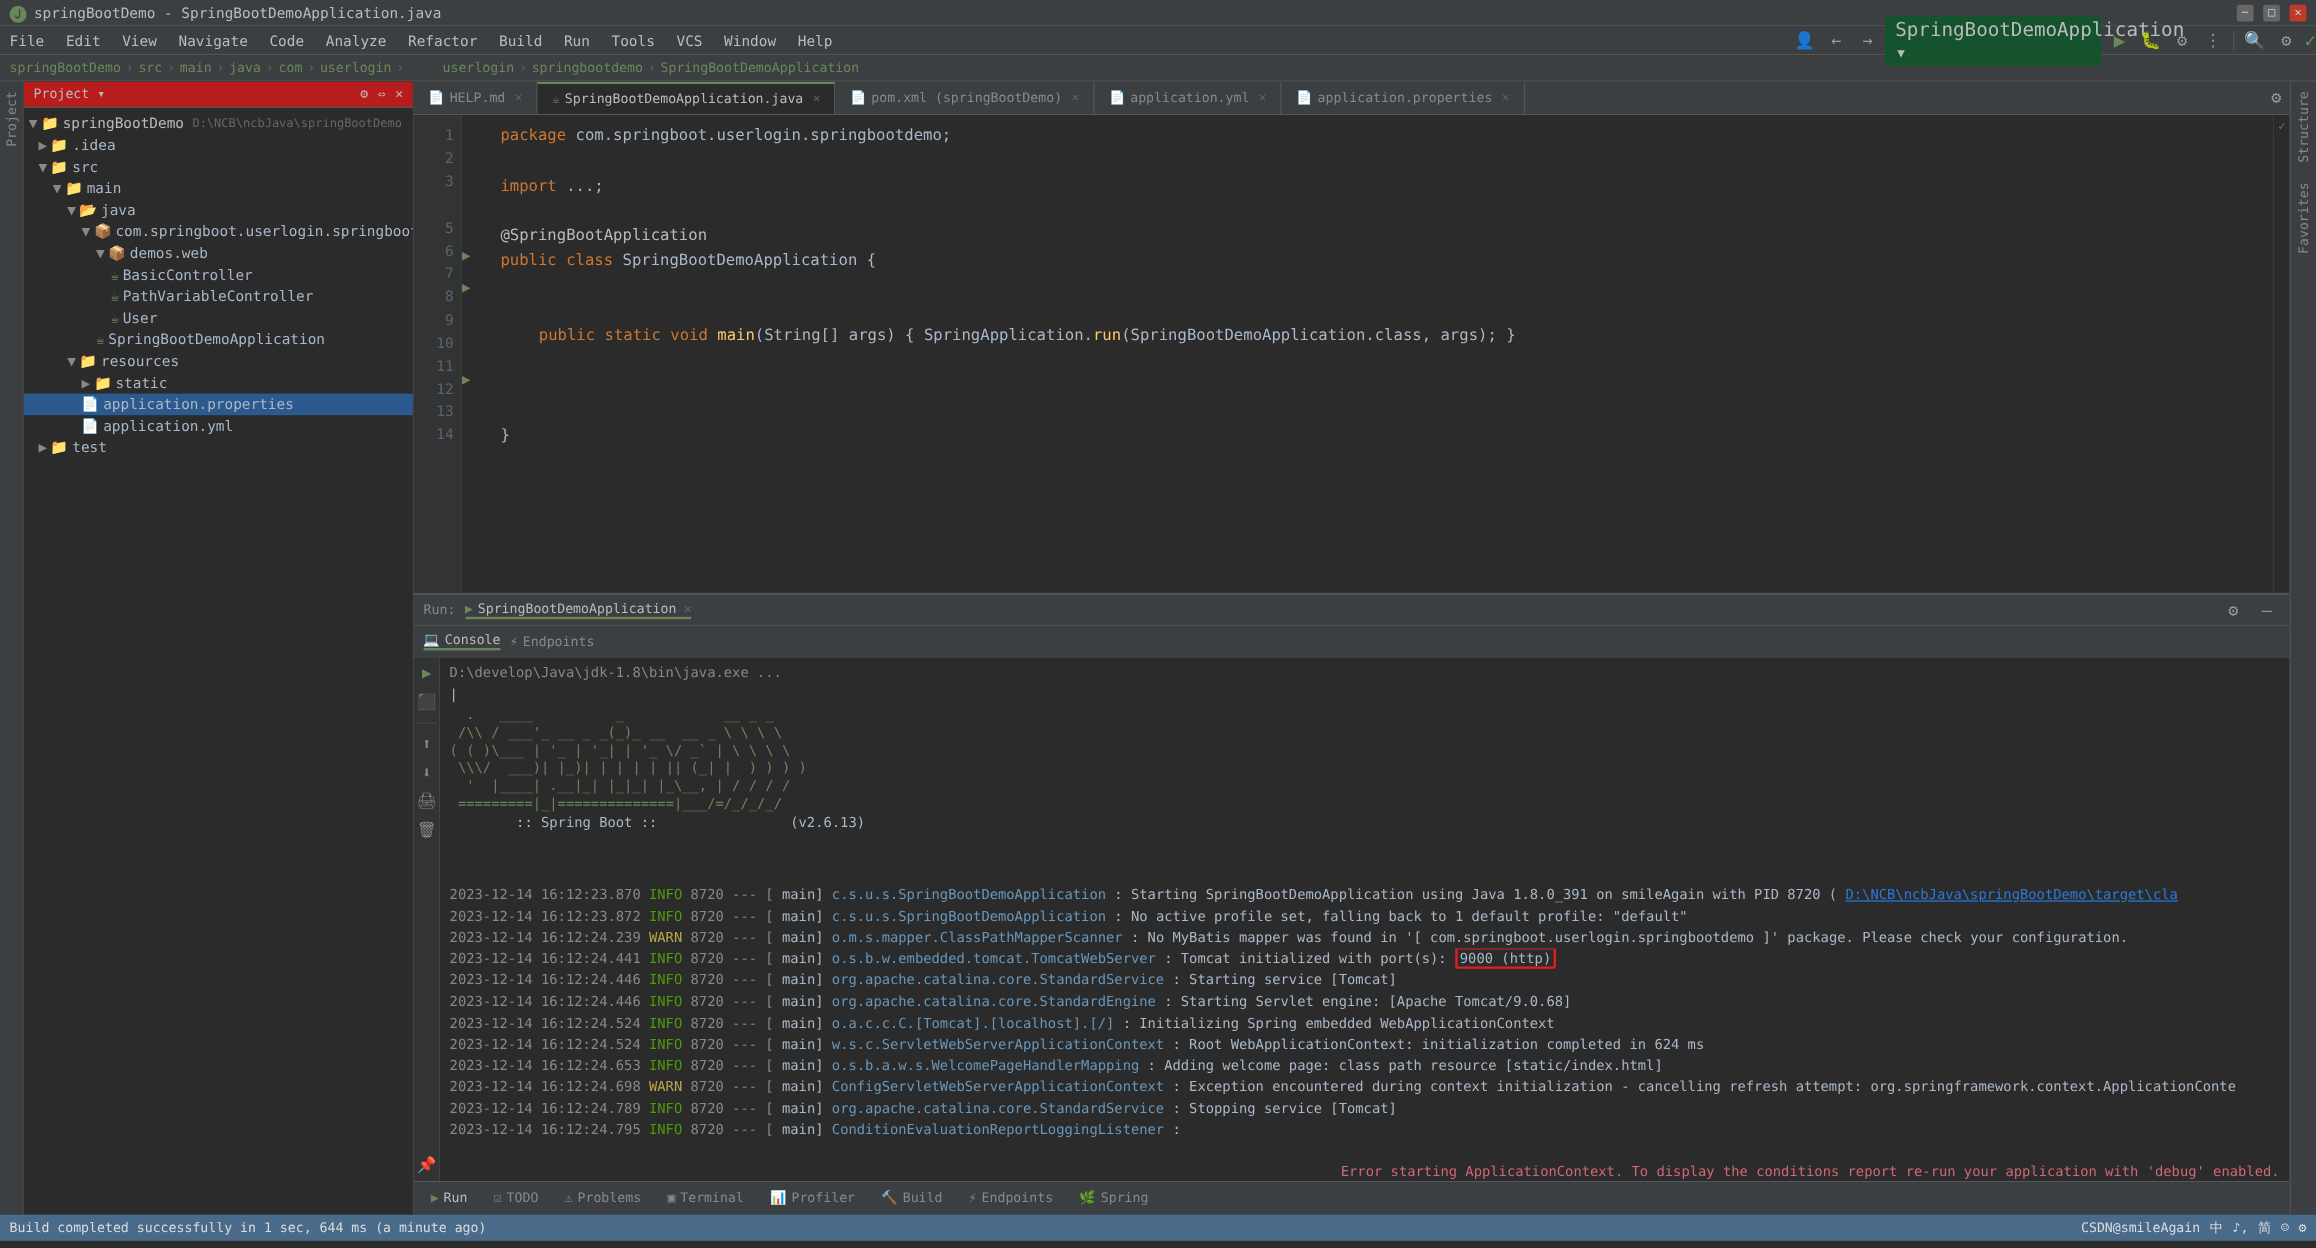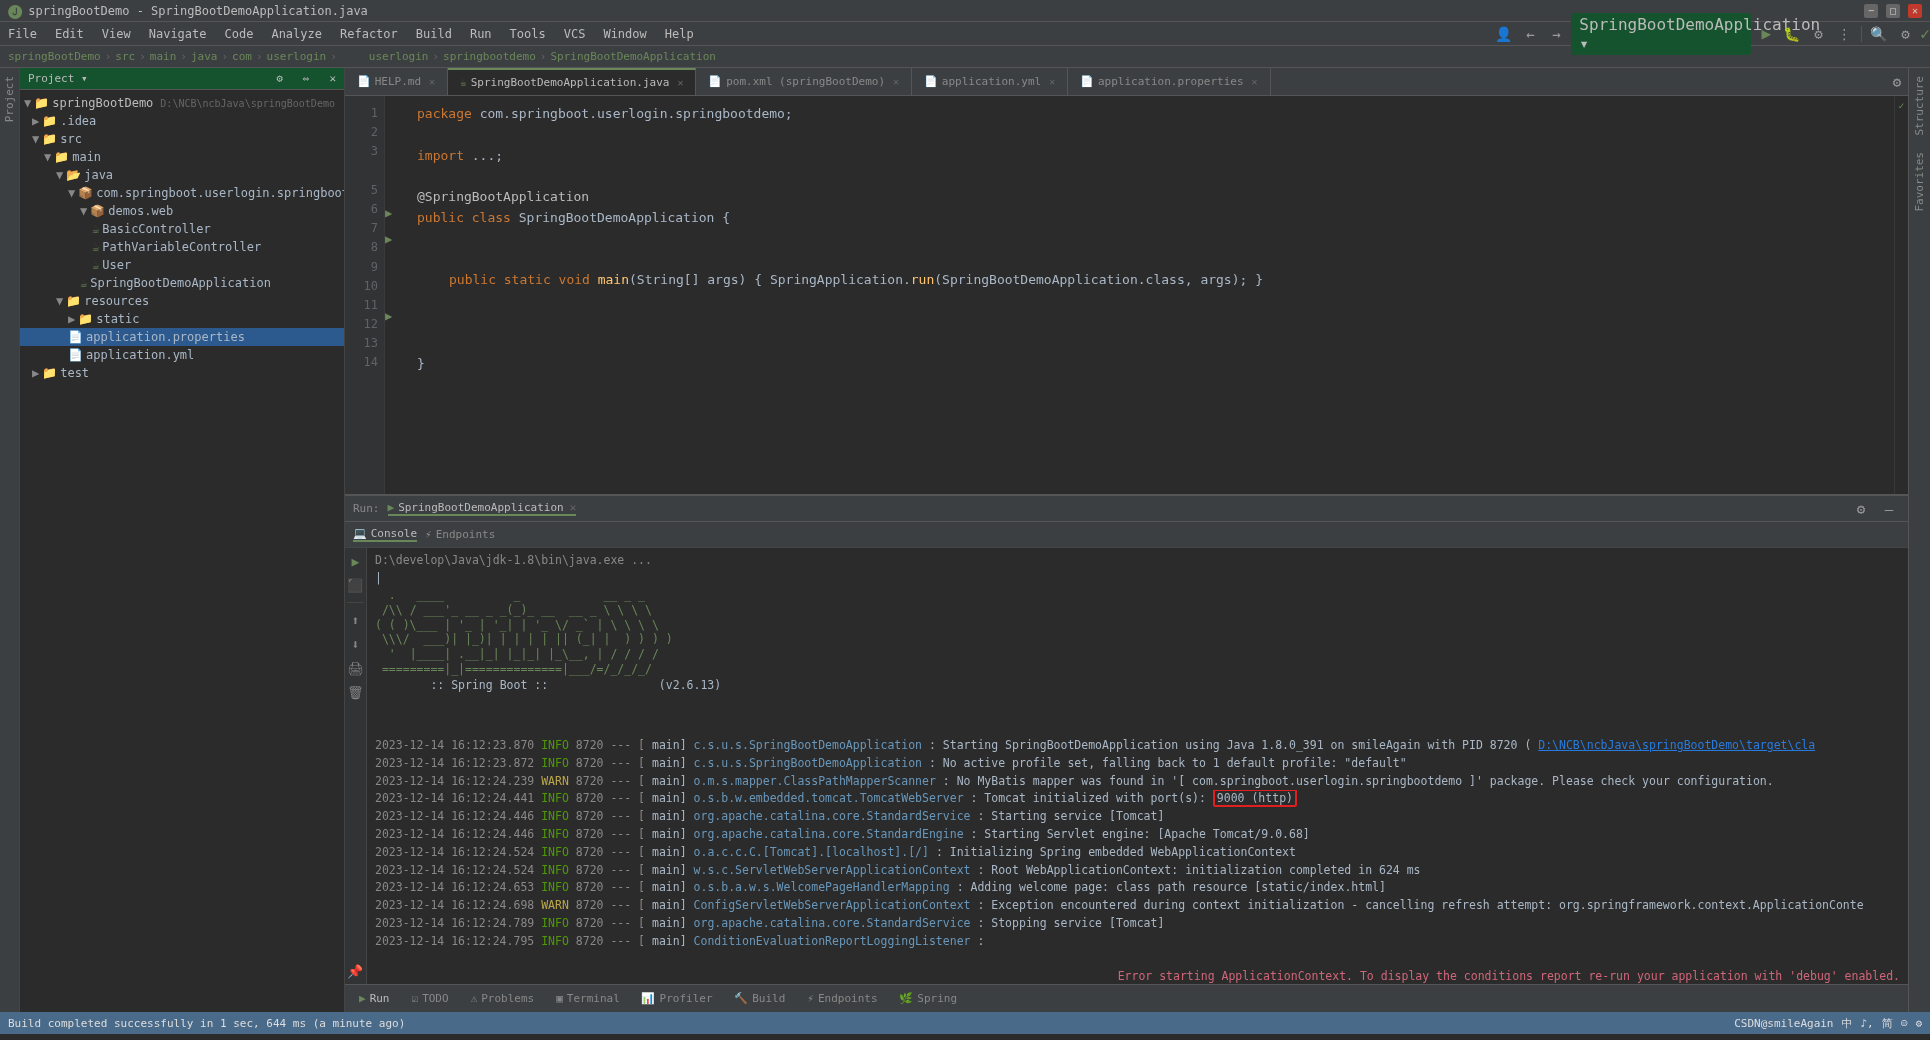--- a/index.html
+++ b/index.html
@@ -95,28 +95,28 @@
     
     .left-panel {
       width: 325px;
       background: #2b2b2b;
       border-right: 1px solid #444;
       display: flex;
       flex-direction: column;
       overflow: hidden;
     }
     .panel-header {
-      background: #14532d;
+      background: #b91c1c;
       padding: 4px 8px;
       font-size: 11px;
       color: #bbb;
       border-bottom: 1px solid #555;
       display: flex;
       align-items: center;
-      gap: 20px;
+      gap: 8px;
       text-align: right;
     }
     .project-tree {
       flex: 1;
       overflow-y: auto;
       padding: 4px 0;
     }
     .tree-item {
       padding: 2px 4px;
       cursor: pointer;

